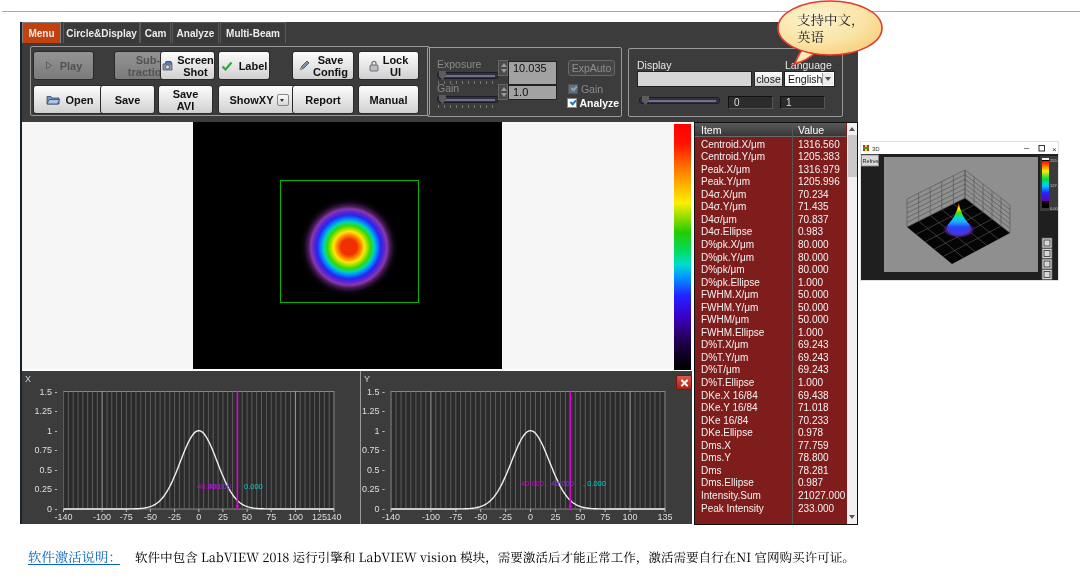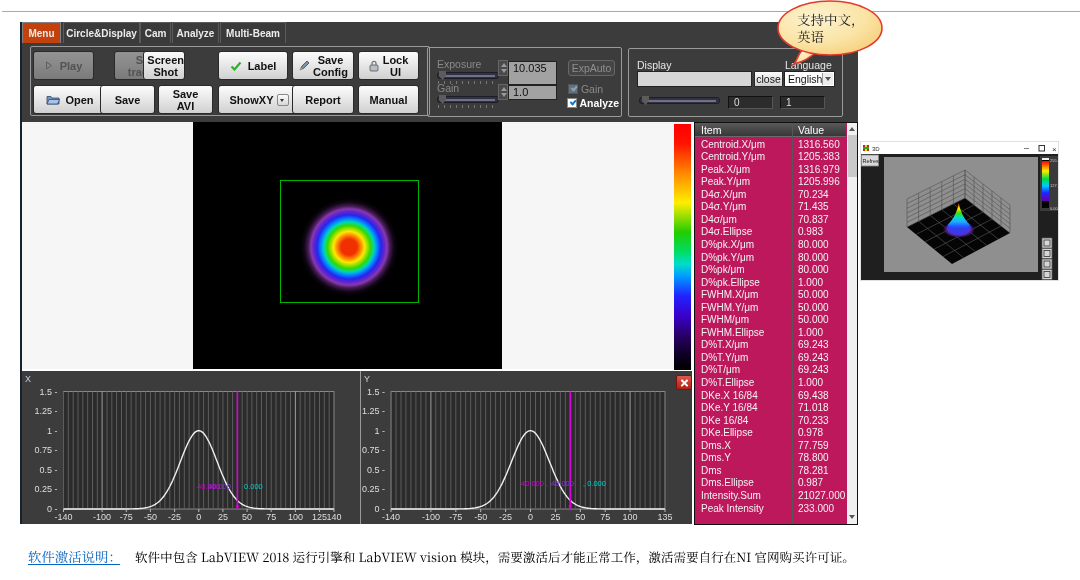--- a/index.html
+++ b/index.html
@@ -24,21 +24,21 @@
 .spinbox .d{position:absolute;left:2px;bottom:2px;width:0;height:0;border-left:3px solid transparent;border-right:3px solid transparent;border-top:4px solid #999}
 .darkbox{position:absolute;background:#2c2c2c;border:1px solid #555;border-top-color:#111;border-left-color:#111;color:#ddd;font-size:10px;padding-left:5px}
 .cb{display:inline-block;width:10px;height:10px;position:relative;vertical-align:-1px;border:1px solid #777}
 .cb .m{position:absolute;left:1.5px;top:1px;width:6px;height:3.5px;border-left:2px solid currentColor;border-bottom:2px solid currentColor;transform:rotate(-48deg)}
 #disp{left:22px;top:122px;width:670px;height:247px;background:#f6f6f6}
 .dots{background:#f1f1f1;background-image:radial-gradient(#fdfdfd 1px,transparent 1px);background-size:5px 5px;background-position:1px 1px}
 #cam{position:absolute;left:171px;top:0;width:309px;height:247px;background:#000}
 #greenrect{position:absolute;border:1px solid #00b400}
 #beam{position:absolute}
 #colorbar{left:674px;top:124px;width:17px;height:246px}
-#tablewrap{left:694px;top:122px;width:164px;height:403px;background:#be185d;border:1px solid #101010}
+#tablewrap{left:694px;top:122px;width:164px;height:403px;background:#7f1d1d;border:1px solid #101010}
 #tbl{position:absolute;left:0;top:0;width:152px;color:#f2f2f2;font-size:10px}
 .trow{position:absolute;left:0;width:180px;height:13px;line-height:13px}
 .trow .c1{position:absolute;left:6px}
 .trow .c2{position:absolute;left:103px}
 #thead{position:absolute;left:0;top:0;width:151px;height:14px;background:linear-gradient(#595959,#383838);border-bottom:1px solid #6a6a6a;color:#fff;line-height:14px;font-size:10.5px}
 #colsep{position:absolute;left:97px;top:0;width:1px;height:401px;background:#565656}
 #tscroll{position:absolute;left:152px;top:0;width:10px;height:401px;background:#f0f0f0}
 .tri-u{width:0;height:0;border-left:3px solid transparent;border-right:3px solid transparent;border-bottom:4.5px solid #555;position:absolute;left:2px}
 .tri-d{width:0;height:0;border-left:3px solid transparent;border-right:3px solid transparent;border-top:4.5px solid #555;position:absolute;left:2px}
 #charts{left:22px;top:371px;width:670px;height:153px;background:#3c3c3c}
@@ -57,26 +57,26 @@
   <div class="tab active" style="left:0px;width:39px">Menu</div>
   <div class="tab" style="left:41px;width:77px">Circle&amp;Display</div>
   <div class="tab" style="left:118px;width:31px">Cam</div>
   <div class="tab" style="left:150px;width:47px">Analyze</div>
   <div class="tab" style="left:198px;width:66px">Multi-Beam</div>
   <div class="panel" style="left:8px;top:24px;width:400px;height:70px"></div>
   <div class="btn dis" style="left:11px;top:29px;width:61px"><svg width="8" height="9" style="margin-right:7px">
         <path d="M1.5 1 L6.5 4.5 L1.5 8 Z" fill="none" stroke="#5e5e5e" stroke-width="1"></path>
       </svg>Play</div>
   <div class="btn dis" style="left:92px;top:29px;width:68px">Sub-<br>traction</div>
-  <div class="btn" style="left:121px;top:29px;width:42px"><svg width="13" height="12" style="margin-right:3px">
+  <div class="btn" style="left:138px;top:29px;width:55px"><svg width="13" height="12" style="margin-right:3px">
         <path d="M2 4 L11 4 L11 10 L2 10 Z" fill="#8a9aa8" stroke="#556" stroke-width="0.8"></path>
         <path d="M4 4 L5 1.5 L10 1.5 L11 4" fill="#4d7dc0" stroke="#345" stroke-width="0.8"></path>
         <circle cx="6.5" cy="7" r="2" fill="#dde4ea" stroke="#445" stroke-width="0.7"></circle>
       </svg>Screen<br>Shot</div>
-  <div class="btn" style="left:196px;top:29px;width:70px"><svg width="12" height="10" style="margin-right:6px">
+  <div class="btn" style="left:196px;top:29px;width:52px"><svg width="12" height="10" style="margin-right:6px">
         <path d="M1.5 5.5 L4.5 8.5 L10.5 1.5" fill="none" stroke="#2fae2f" stroke-width="2.2"></path>
       </svg>Label</div>
   <div class="btn" style="left:270px;top:29px;width:62px"><svg width="12" height="12" style="margin-right:3px">
         <path d="M2 10 L4 6 L9 1 L11 3 L6 8 Z" fill="#7e92a8" stroke="#445" stroke-width="0.8"></path>
         <path d="M2 10 L4.5 9.3 L2.8 7.6 Z" fill="#d8b24c"></path>
       </svg>Save<br>Config</div>
   <div class="btn" style="left:336px;top:29px;width:61px"><svg width="10" height="12" style="margin-right:4px">
         <rect x="1" y="5" width="8" height="6" rx="1" fill="#b6bdc4" stroke="#555" stroke-width="0.8"></rect>
         <path d="M3 5 V3.4 A2 2 0 0 1 7 3.4 V5" fill="none" stroke="#777" stroke-width="1.3"></path>
       </svg>Lock<br>UI</div>

